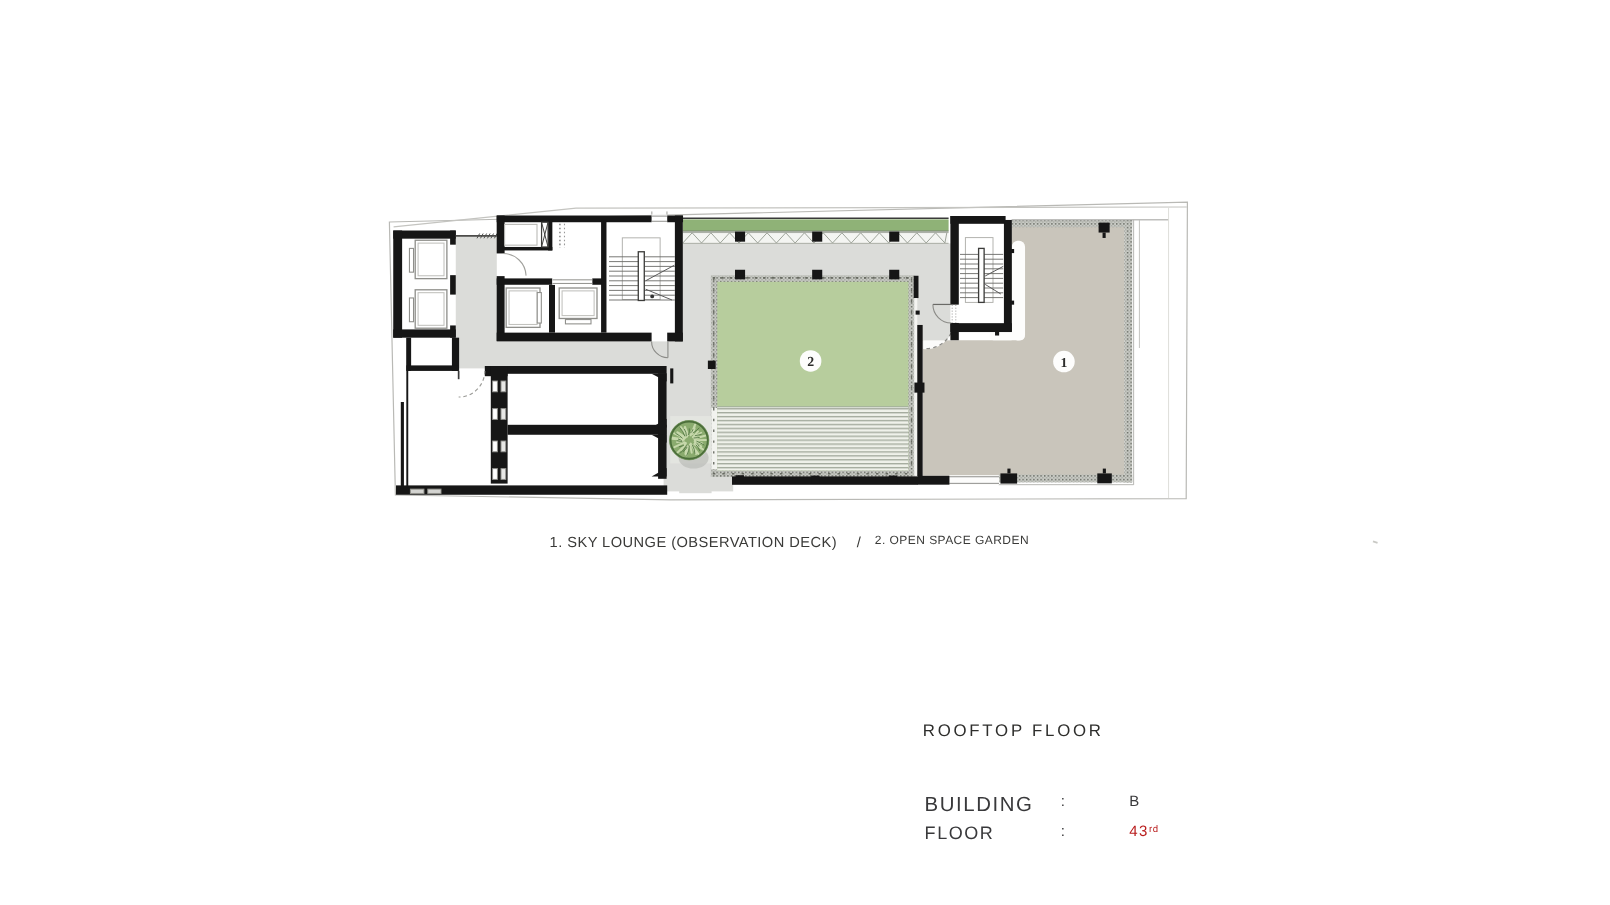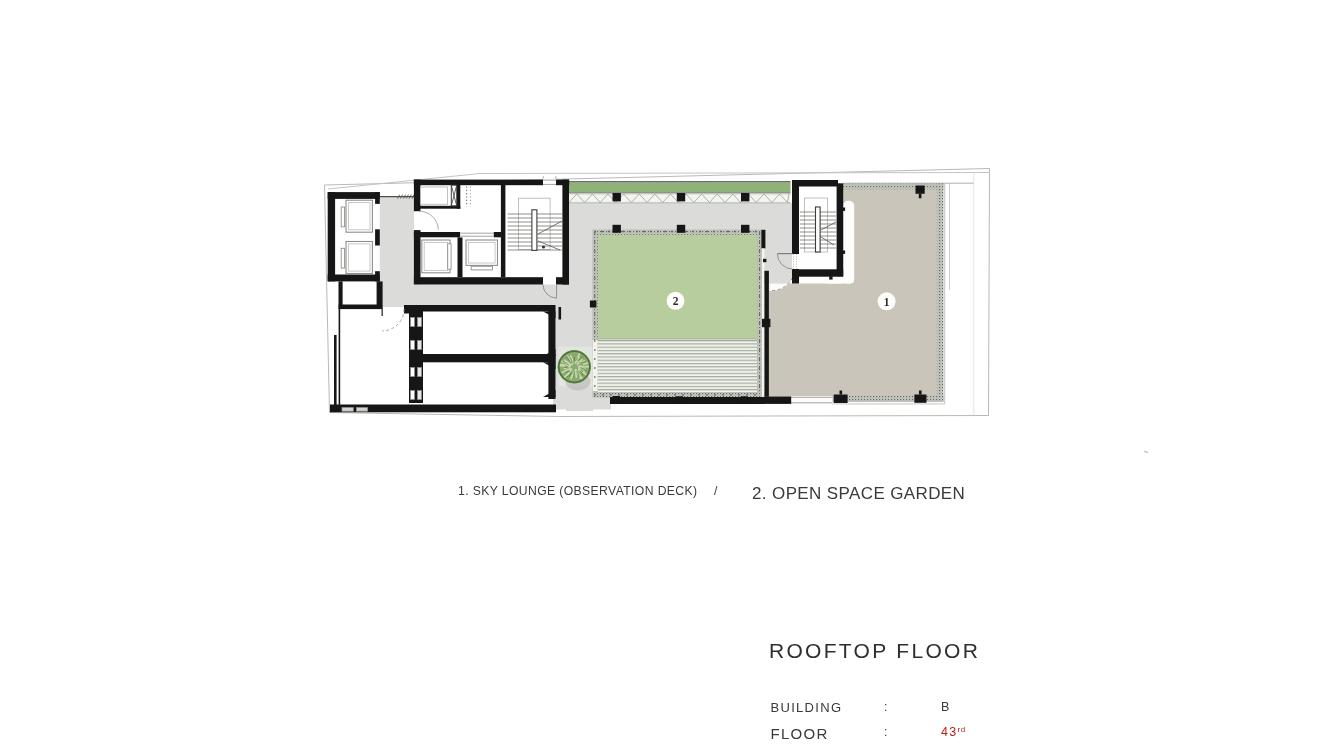--- a/index.html
+++ b/index.html
@@ -1,16 +1,16 @@
 <!DOCTYPE html>
 <html><head><meta charset="utf-8">
 <style>
 html,body{margin:0;padding:0;background:#fff;width:1342px;height:754px;overflow:hidden}
 #page{position:relative;width:1342px;height:754px;font-family:"Liberation Sans",sans-serif;}
-.t{position:absolute;white-space:pre;margin-top:39px;}
+.t{position:absolute;white-space:pre;}
 </style></head>
 <body>
 <div id="page">
 <svg width="1342" height="754" viewBox="0 0 1342 754" style="position:absolute;left:0;top:0">
 <defs>
 <pattern id="hatch" width="3" height="3" patternUnits="userSpaceOnUse">
 <rect width="3" height="3" fill="#c9cbc5"></rect>
 <rect x="0" y="0" width="1.2" height="1.2" fill="#63665e"></rect>
 <rect x="1.6" y="1.6" width="1" height="1" fill="#989b93"></rect>
 </pattern>
@@ -235,20 +235,20 @@
 <circle cx="574.3" cy="366.8" r="15.6" fill="none" stroke="#4a6d39" stroke-width="1.7"></circle>
 <circle cx="574.3" cy="366.8" r="16.4" fill="none" stroke="#6c8f55" stroke-width="0.8" opacity="0.7"></circle>
 <rect x="1144" y="451" width="4" height="1.6" fill="#c9c9c5" transform="rotate(18 1146 452)"></rect>
 <circle cx="675.5" cy="300.8" r="9" fill="#fdfdfc"></circle>
 <text x="675.5" y="305.1" font-family="Liberation Serif, serif" font-size="11.5" font-weight="bold" fill="#2c2c2a" text-anchor="middle">2</text>
 <circle cx="886.6" cy="301.3" r="9" fill="#fdfdfc"></circle>
 <text x="886.6" y="305.6" font-family="Liberation Serif, serif" font-size="11.5" font-weight="bold" fill="#2c2c2a" text-anchor="middle">1</text>
 </svg>
 <div class="t" style="left:458px;top:444.9px;font-size:12.2px;letter-spacing:0.38px;color:#3a3a38">1. SKY LOUNGE (OBSERVATION DECK)</div>
 <div class="t" style="left:714px;top:444.9px;font-size:12.2px;color:#3a3a38">/</div>
-<div class="t" style="left:752px;top:444.9px;font-size:17px;letter-spacing:0.38px;color:#3a3a38">2. OPEN SPACE GARDEN</div>
-<div class="t" style="left:769px;top:599.5px;font-size:21px;letter-spacing:2.3px;color:#2e2e2c">ROOFTOP FLOOR</div>
-<div class="t" style="left:770.5px;top:661px;font-size:13px;letter-spacing:1.3px;color:#39393b">BUILDING</div>
+<div class="t" style="left:729px;top:444.9px;font-size:10px;letter-spacing:0.38px;color:#3a3a38">2. OPEN SPACE GARDEN</div>
+<div class="t" style="left:769px;top:599.5px;font-size:14px;letter-spacing:2.3px;color:#2e2e2c">ROOFTOP FLOOR</div>
+<div class="t" style="left:770.5px;top:661px;font-size:17px;letter-spacing:1.3px;color:#39393b">BUILDING</div>
 <div class="t" style="left:884px;top:661px;font-size:12.5px;color:#39393b">:</div>
 <div class="t" style="left:941px;top:661px;font-size:12.5px;letter-spacing:1.3px;color:#39393b">B</div>
 <div class="t" style="left:770.5px;top:686px;font-size:15px;letter-spacing:1.3px;color:#39393b">FLOOR</div>
 <div class="t" style="left:884px;top:686px;font-size:12.5px;color:#39393b">:</div>
 <div class="t" style="left:941px;top:686px;font-size:12.5px;letter-spacing:1.3px;color:#b91c1c">43<span style="font-size:8px;vertical-align:4px;letter-spacing:0.5px">rd</span></div>
 </div>
 </body></html>

